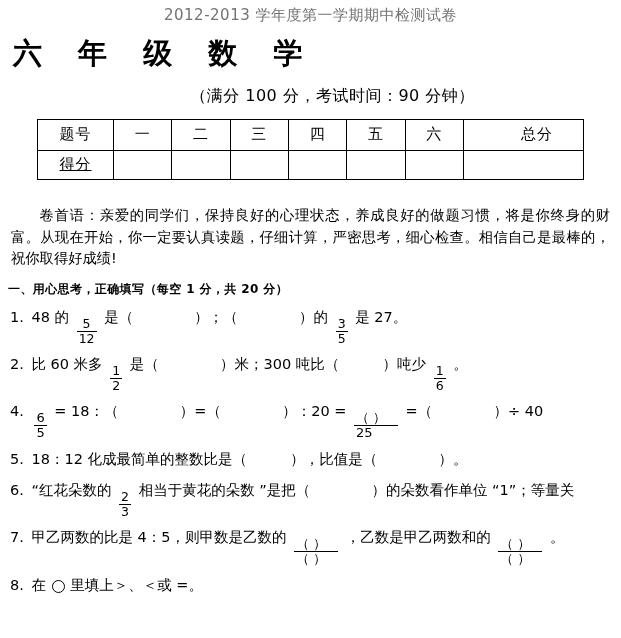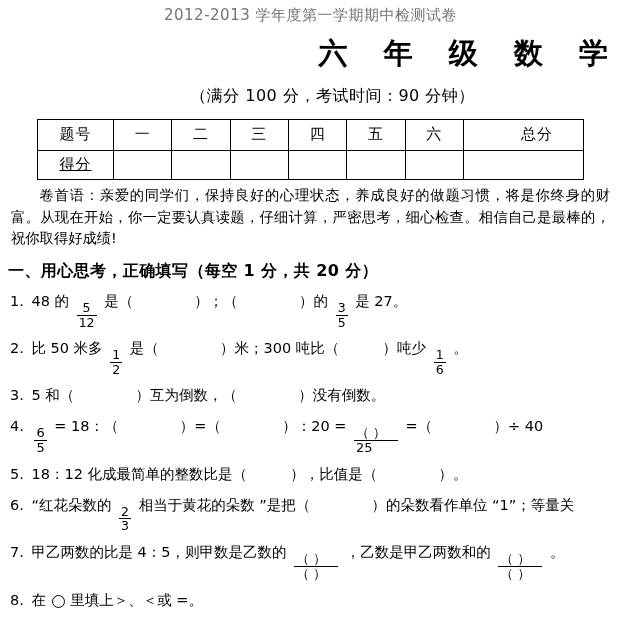--- a/index.html
+++ b/index.html
@@ -25,21 +25,21 @@
   
   .exam-header {
     text-align: center;
     font-size: 15px;
     letter-spacing: 0.5px;
     padding-top: 7px;
     line-height: 1.1;
     color: #737373;
   }
   .exam-title {
-    text-align: right;
+    text-align: left;
     font-size: 29px;
     font-weight: bold;
     letter-spacing: 13px;
     padding-top: 13px;
     padding-left: 13px;
     line-height: 1.15;
   }
   .exam-subtitle {
     text-align: center;
     font-size: 16px;
@@ -72,25 +72,26 @@
   table.score-table tr.blank-row td { height: 26px; text-decoration: underline; }
 
   
   .preamble {
     font-size: 14.3px;
     line-height: 1.52;
     text-align: justify;
     text-indent: 2em;
     padding: 5px 11px 0 11px;
     letter-spacing: 0px;
+    margin-top: 20px;
   }
 
   
   .section-heading {
-    font-size: 16px;
+    font-size: 12px;
     font-weight: bold;
     padding: 11px 0 0 8px;
     letter-spacing: 0.4px;
   }
 
   
   .qlist { padding: 0 0 0 10px; }
   .q {
     font-size: 14.5px;
     line-height: 1.5;
@@ -196,45 +197,37 @@
       <span>）的</span>
       <span class="frac">
         <span class="n">3</span>
         <span class="d">5</span>
       </span>
       <span>是 27。</span>
     </div>
 
     <div class="q">
       <span class="num">2.</span>
-      <span>比 50 米多</span>
+      <span>比 60 米多</span>
       <span class="frac">
         <span class="n">1</span>
         <span class="d">2</span>
       </span>
       <span>是（</span>
       <span class="blank-md"></span>
       <span>）米；300 吨比（</span>
       <span class="blank-sm"></span>
       <span>）吨少</span>
       <span class="frac">
         <span class="n">1</span>
         <span class="d">6</span>
       </span>
       <span>。</span>
     </div>
 
-    <div class="q">
-      <span class="num">3.</span>
-      <span>5 和（</span>
-      <span class="blank-md"></span>
-      <span>）互为倒数，（</span>
-      <span class="blank-md"></span>
-      <span>）没有倒数。</span>
-    </div>
 
     <div class="q">
       <span class="num">4.</span>
       <span class="frac wide">
         <span class="n">6</span>
         <span class="d">5</span>
       </span>
       <span>= 18：（</span>
       <span class="blank-md"></span>
       <span>）=（</span>

